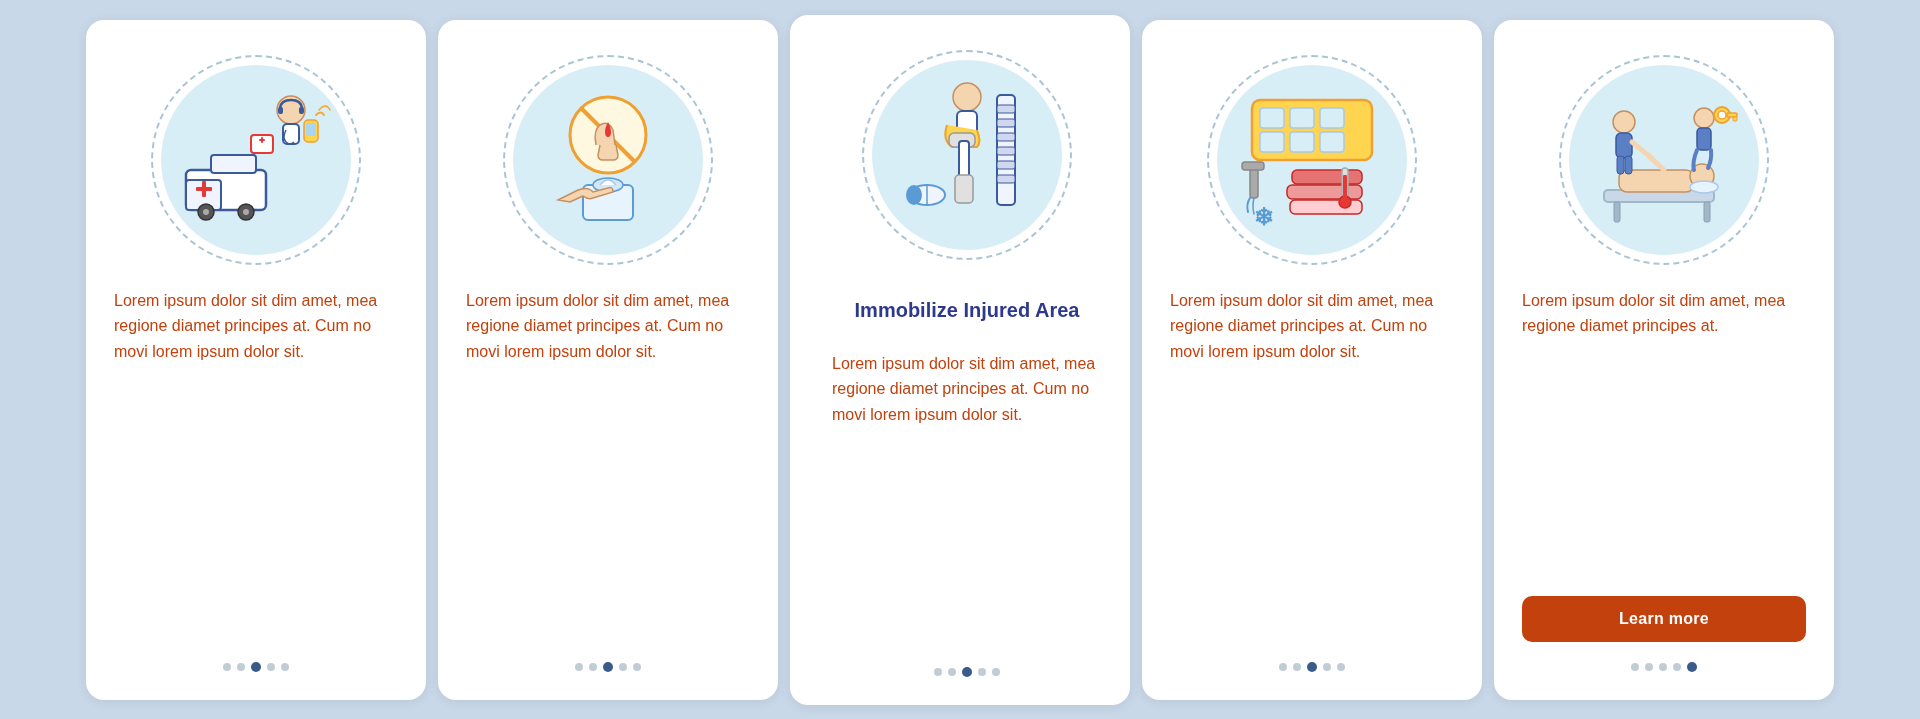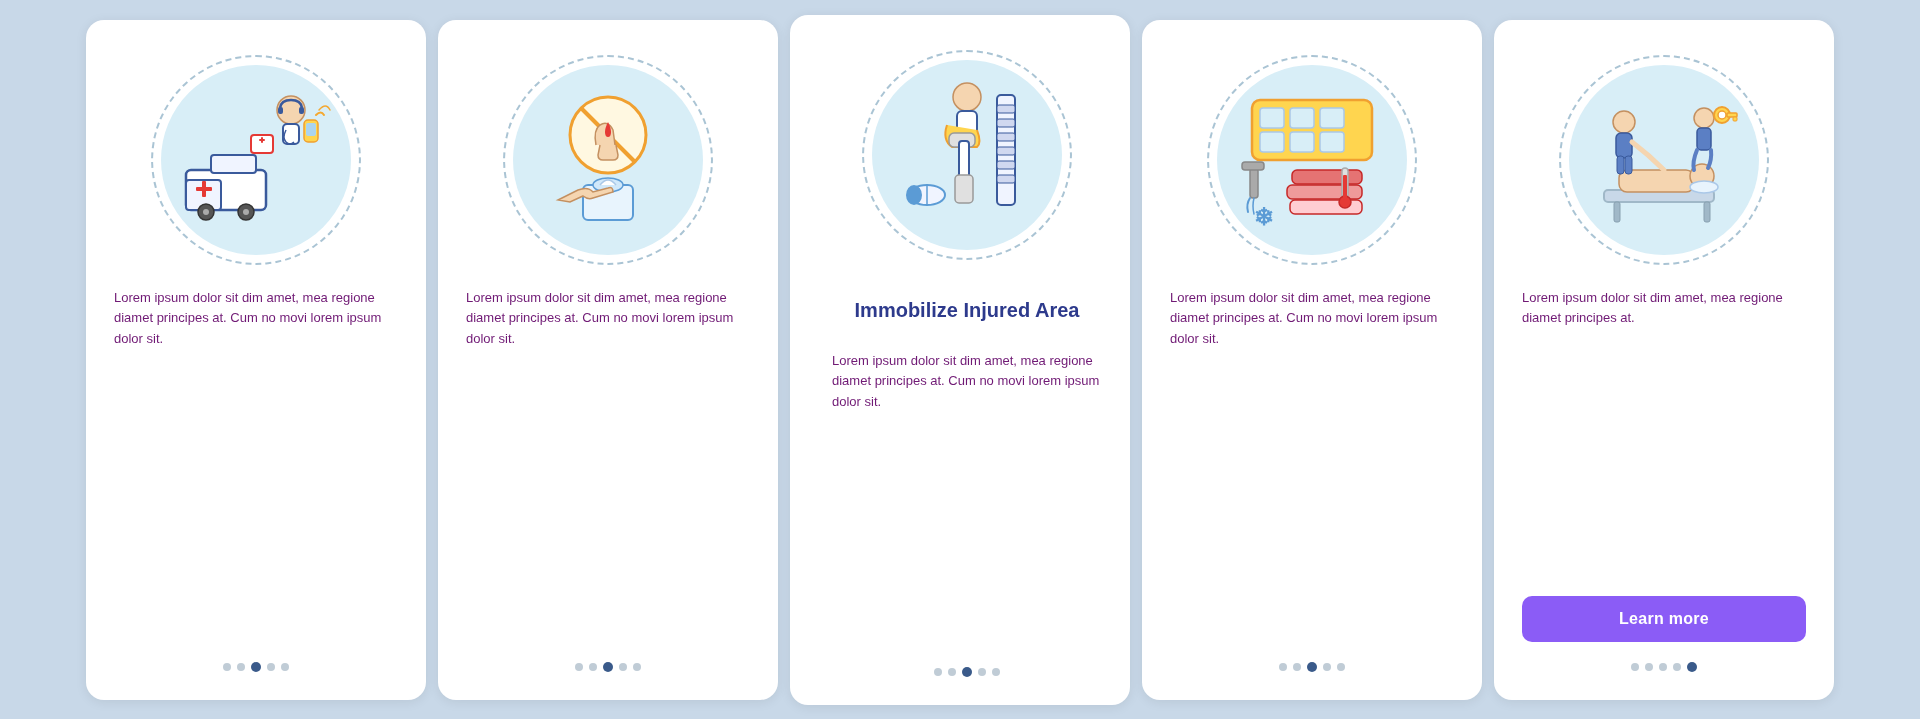--- a/index.html
+++ b/index.html
@@ -82,22 +82,22 @@
       text-align: center;
       margin-bottom: 14px;
       line-height: 1.3;
       min-height: 54px;
       display: flex;
       align-items: center;
       justify-content: center;
     }
 
     .card-text {
-      font-size: 13px;
-      color: #701a75;
+      font-size: 16px;
+      color: #c2410c;
       text-align: left;
       line-height: 1.6;
       flex: 1;
       width: 100%;
     }
 
     .dots-container {
       display: flex;
       gap: 6px;
       margin-top: 20px;
@@ -112,21 +112,21 @@
     }
 
     .dot.active {
       background: #3a5a8a;
       width: 10px;
       height: 10px;
     }
 
     .learn-more-btn {
       margin-top: 18px;
-      background: #8b5cf6;
+      background: #c2410c;
       color: #fff;
       border: none;
       border-radius: 10px;
       padding: 14px 0;
       width: 100%;
       font-size: 16px;
       font-weight: 600;
       cursor: pointer;
       letter-spacing: 0.3px;
     }

